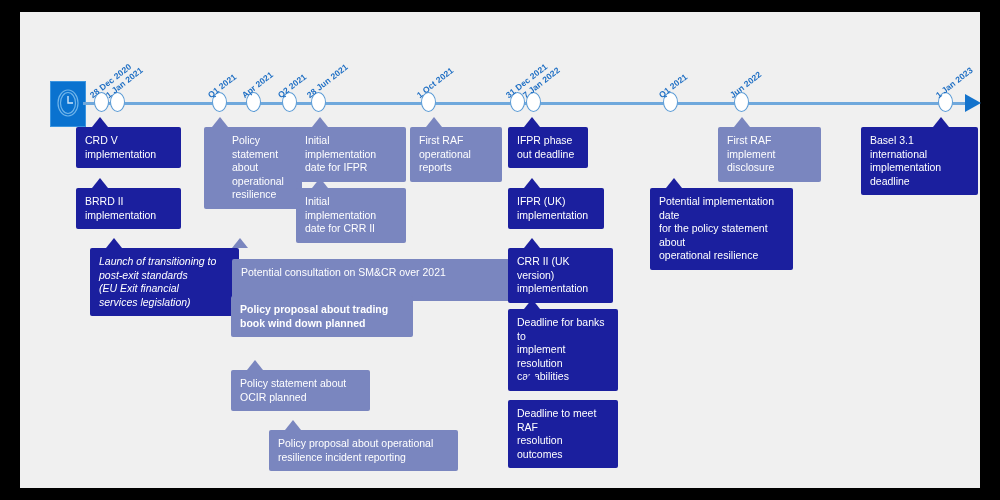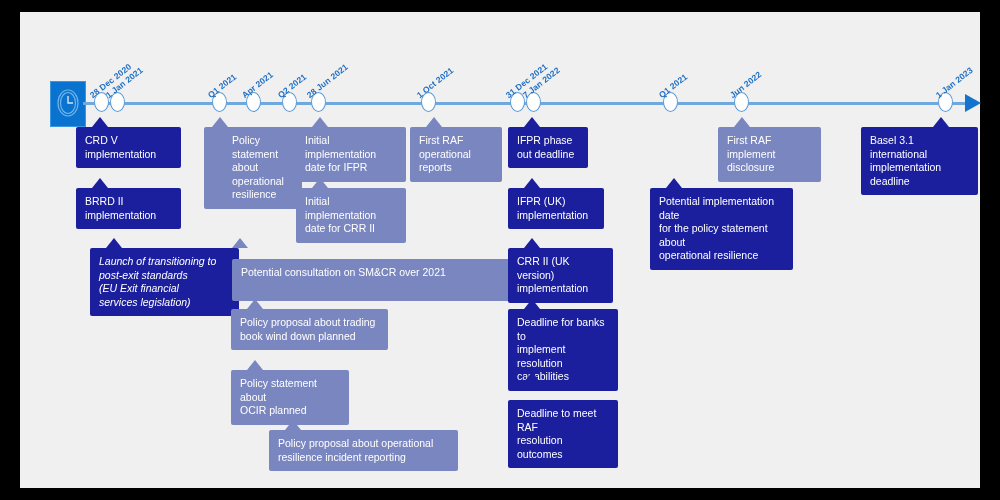--- a/index.html
+++ b/index.html
@@ -151,24 +151,24 @@
 resilience</div>
       <div class="tail light" style="left: 292px; top: 105px;"></div>
       <div class="box light" style="left: 276px; top: 115px; width: 110px; min-height: 40px;">Initial implementation
 date for IFPR</div>
       <div class="tail light" style="left: 292px; top: 166px;"></div>
       <div class="box light" style="left: 276px; top: 176px; width: 110px; min-height: 40px;">Initial implementation
 date for CRR II</div>
       <div class="tail light" style="left: 212px; top: 226px;"></div>
       <div class="box light" style="left: 196px; top: 247px; width: 284px; min-height: 42px; margin-left: 16px;">Potential consultation on SM&amp;CR over 2021</div>
       <div class="tail light" style="left: 227px; top: 287px;"></div>
-      <div class="box light" style="left: 211px; top: 297px; width: 157px; min-height: 40px;">Policy proposal about trading
+      <div class="box light" style="left: 211px; top: 284px; width: 182px; min-height: 40px; font-weight: bold;">Policy proposal about trading
 book wind down planned</div>
       <div class="tail light" style="left: 227px; top: 348px;"></div>
-      <div class="box light" style="left: 211px; top: 358px; width: 118px; min-height: 40px;">Policy statement about
+      <div class="box light" style="left: 211px; top: 358px; width: 139px; min-height: 40px;">Policy statement about
 OCIR planned</div>
       <div class="tail light" style="left: 265px; top: 408px;"></div>
       <div class="box light" style="left: 249px; top: 418px; width: 189px; min-height: 40px;">Policy proposal about operational
 resilience incident reporting</div>
       <div class="tail light" style="left: 406px; top: 105px;"></div>
       <div class="box light" style="left: 390px; top: 115px; width: 92px; min-height: 40px;">First RAF
 operational reports</div>
       <div class="tail dark" style="left: 504px; top: 105px;"></div>
       <div class="box dark" style="left: 488px; top: 115px; width: 80px; min-height: 40px;">IFPR phase
 out deadline</div>

